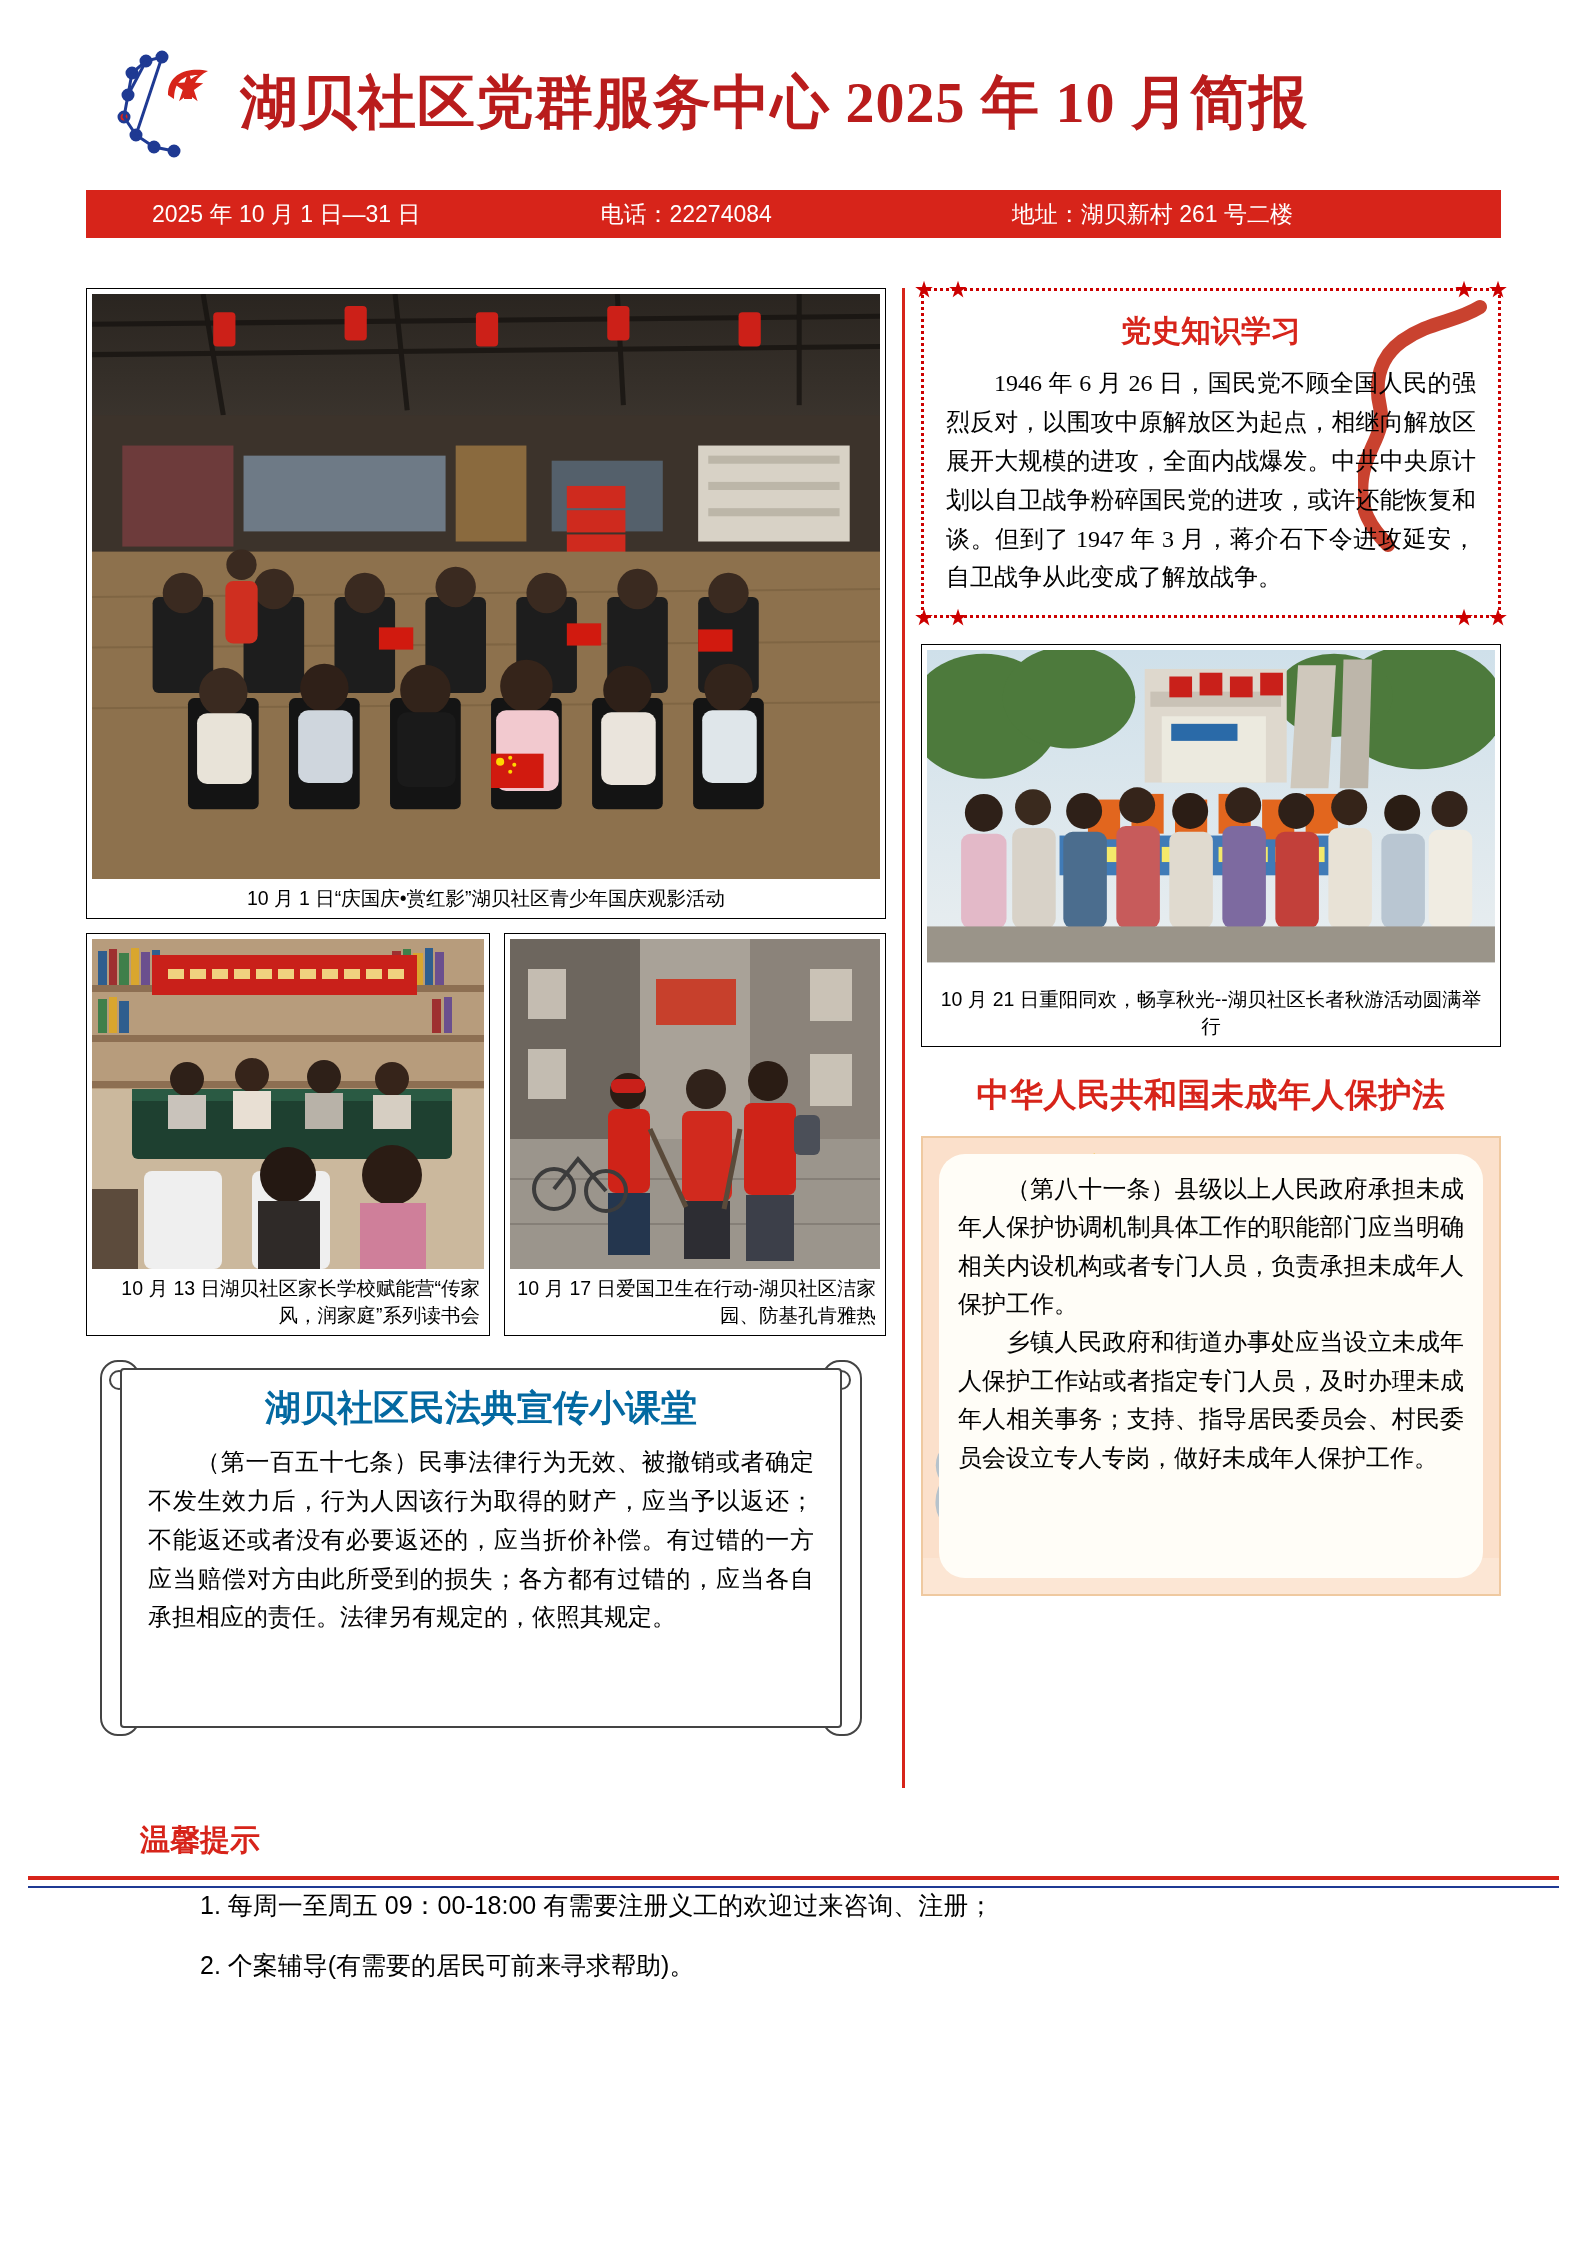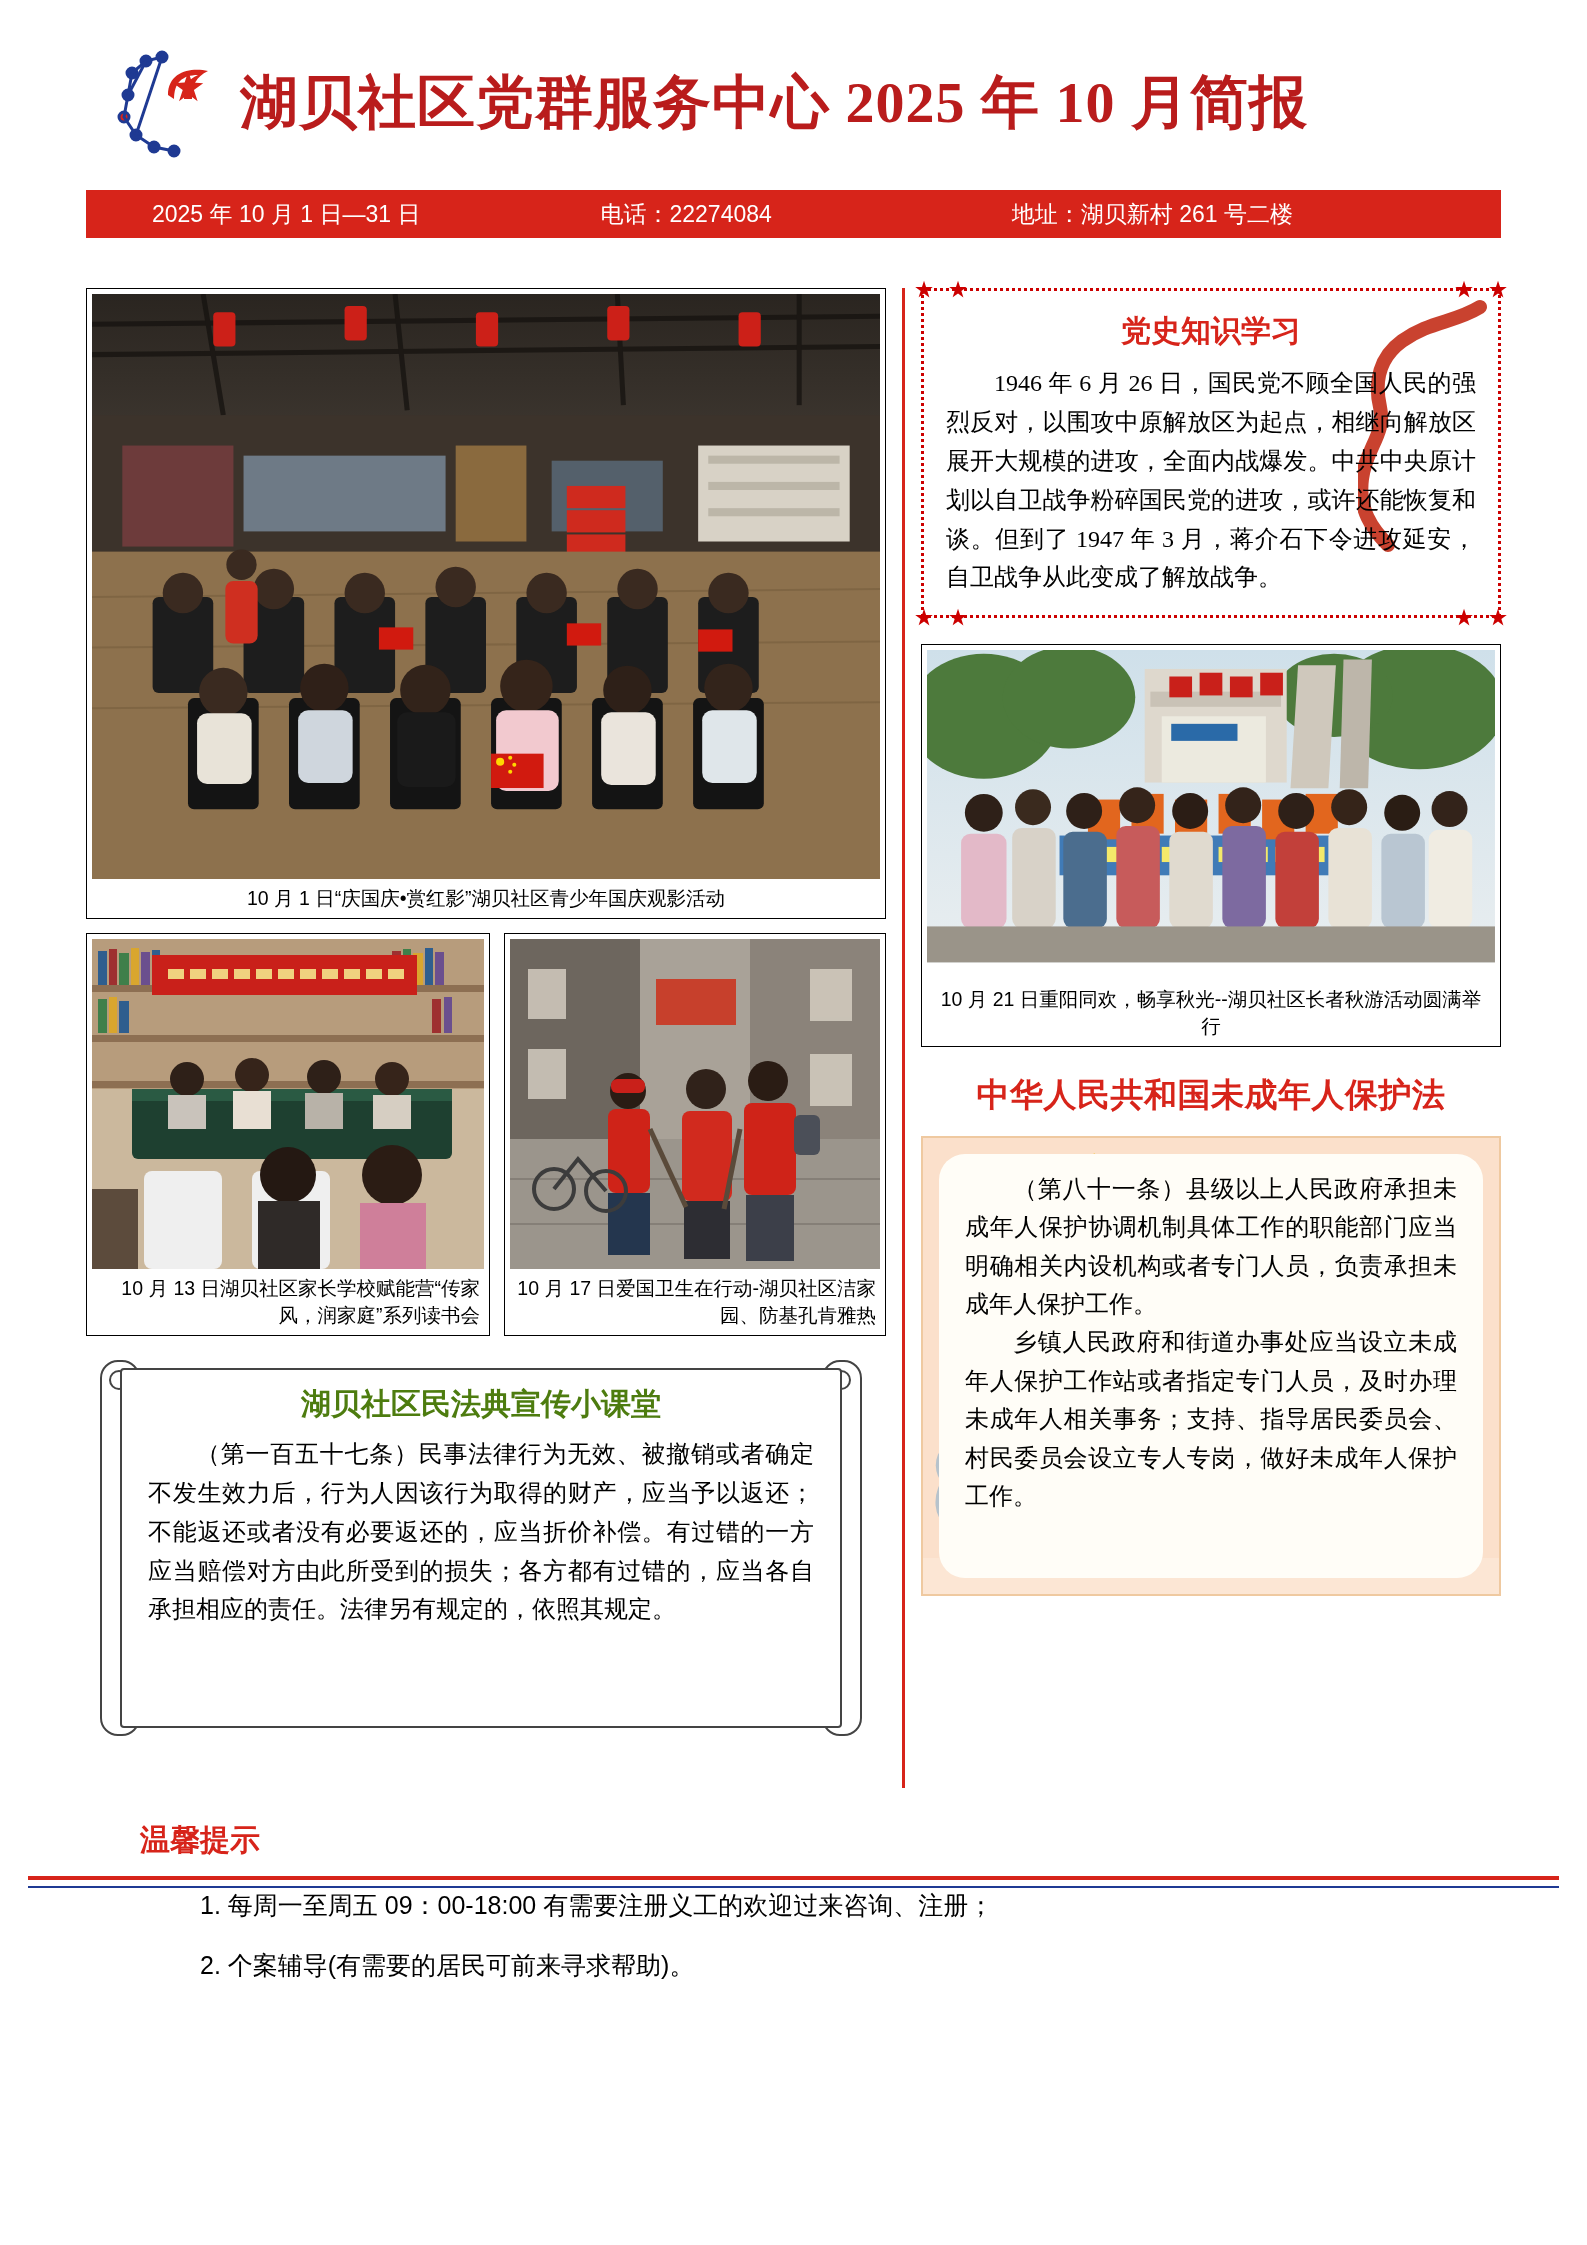--- a/index.html
+++ b/index.html
@@ -151,23 +151,23 @@
   .scroll-roll:before {
     content: "";
     position: absolute;
     left: 7px; top: 8px;
     width: 16px; height: 16px;
     border: 2px solid #444;
     border-radius: 50%;
   }
   .scroll-title {
     text-align: center;
-    color: #4d7c0f;
+    color: #0369a1;
     font-weight: bold;
-    font-size: 30px;
+    font-size: 36px;
     font-family: "Liberation Sans", sans-serif;
     margin-bottom: 10px;
   }
   .scroll-text {
     font-size: 24px;
     line-height: 1.62;
     text-align: justify;
     text-indent: 2em;
   }
 
@@ -234,21 +234,21 @@
     box-sizing: border-box;
     padding: 16px;
     overflow: hidden;
   }
   .minor-inner {
     position: relative;
     height: 100%;
     background: #fffdf7;
     border-radius: 26px;
     box-sizing: border-box;
-    padding: 16px 26px;
+    padding: 16px 19px;
     z-index: 2;
   }
   .minor-text {
     font-size: 24px;
     line-height: 1.6;
     text-align: justify;
     text-indent: 2em;
   }
   .minor-text + .minor-text { margin-top: 0; }
 

